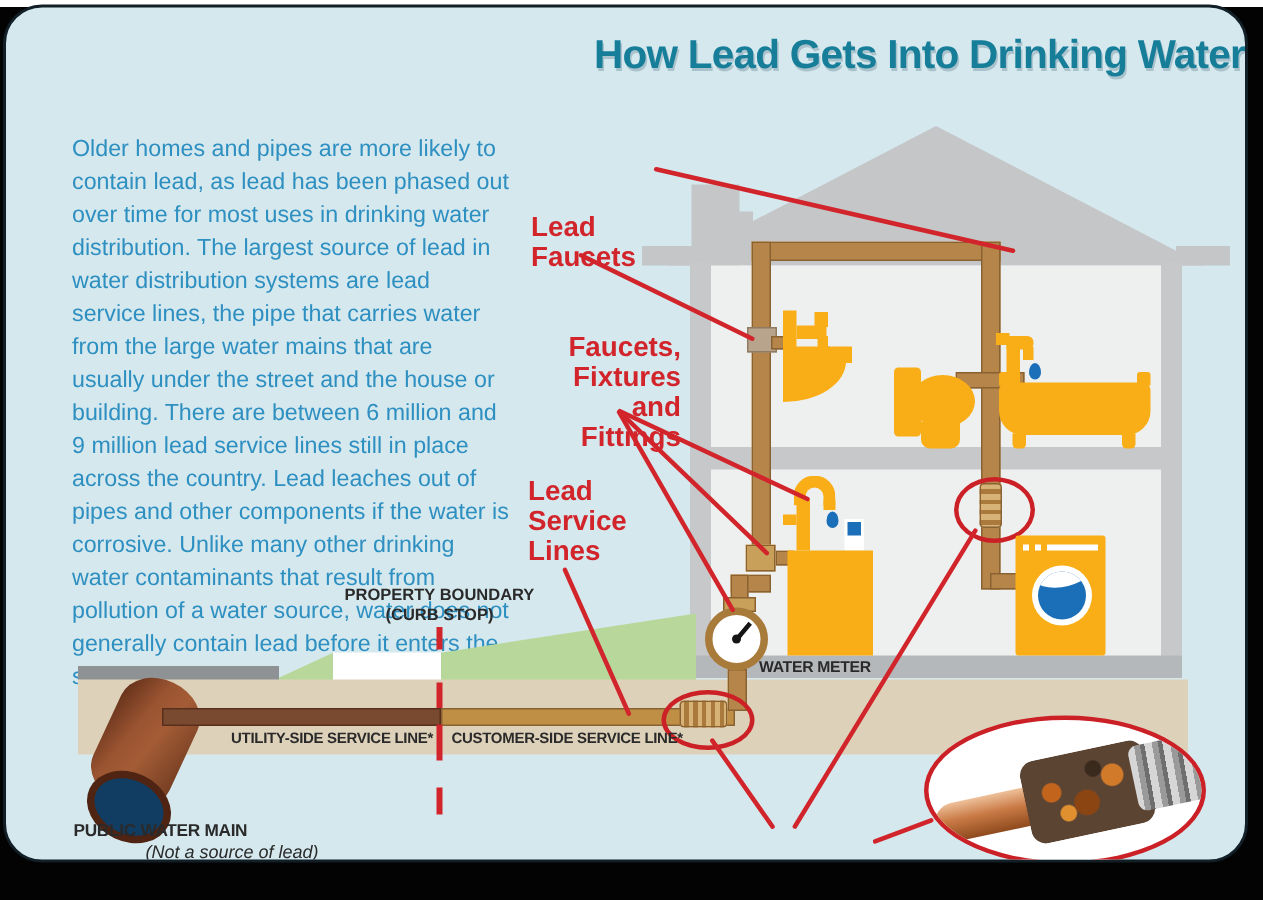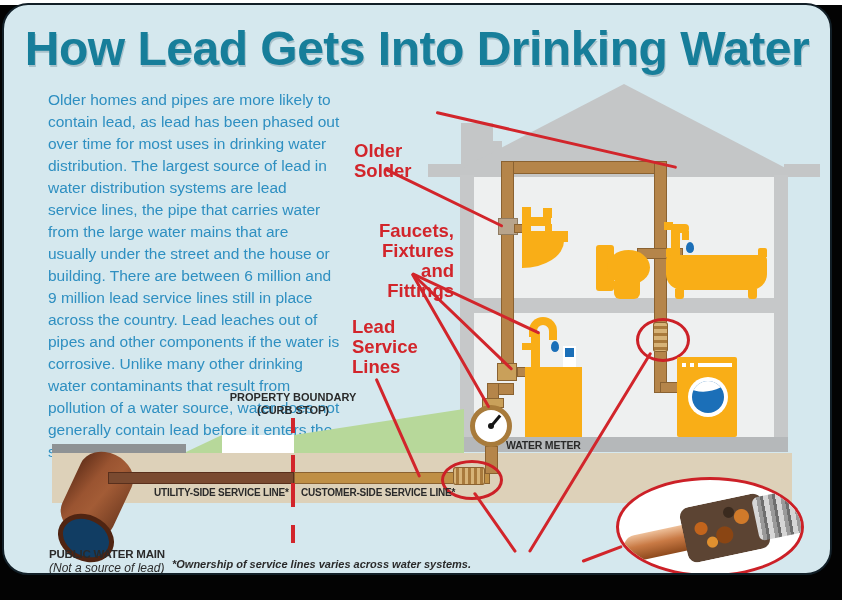--- a/index.html
+++ b/index.html
@@ -7,42 +7,42 @@
     width:842px;height:600px;overflow:hidden;
     background:linear-gradient(180deg,#ffffff 0px,#ffffff 5px,#030303 5px);
     font-family:"Liberation Sans","DejaVu Sans",sans-serif;
   }
   #card{
     position:absolute;left:2px;top:3px;width:826px;height:568px;
     background:#d5e8ee;border:2px solid #121f27;border-radius:26px;overflow:hidden;
   }
   .abs{position:absolute;}
   
-  #title{left:0;right:0;top:16px;text-align:center;font-size:48px;font-weight:bold;
+  #title{left:0;right:0;top:16px;text-align:right;font-size:27px;font-weight:bold;
     color:#177e9a;letter-spacing:-.5px;text-shadow:1px 2px 0 rgba(16,58,82,.22);}
   #intro{left:44px;top:84px;width:292px;font-size:15.5px;line-height:22px;color:#2e8fc1;}
   
   .callout{color:#d2252b;font-weight:bold;font-size:18.5px;line-height:20px;}
   .lline{position:absolute;height:3px;background:#d2252b;transform-origin:0 50%;border-radius:2px;}
   
   .gray{background:#c6c8c9;}
   .roofgray{background:#c4c6c7;}
   
   .pipe{background:#b5854a;box-shadow:inset 0 0 0 1px #8a6231;}
   .fit{background:#c9a05a;box-shadow:inset 0 0 0 1px #8a6231;}
   .corr-v{background:repeating-linear-gradient(180deg,#d7b377 0 4px,#a97a3c 4px 7px);box-shadow:inset 0 0 0 1px #8a6231;}
   .corr-h{background:repeating-linear-gradient(90deg,#d7b377 0 3px,#a97a3c 3px 6px);box-shadow:inset 0 0 0 1px #8a6231;}
   .redellipse{border:3px solid #cc2027;border-radius:50%;background:transparent;}
   
   .yel{background:#f9ae17;}
   .drop{background:#1b6fb8;border-radius:50% 50% 50% 50%/58% 58% 42% 42%;}
   
   .glabel{color:#2a2a2a;font-weight:bold;font-size:10px;letter-spacing:-.2px;white-space:nowrap;}
   .bdash{position:absolute;width:4px;background:#d2252b;left:287px;}
-  .note-it{font-style:italic;color:#2a2a2a;}
+  .note-it{font-style:italic;color:#2a2a2a;margin-left:48px;}
 </style>
 </head>
 <body>
 
 <div id="card">
 
   <div class="abs" id="title">How Lead Gets Into Drinking Water</div>
   <div class="abs" id="intro">Older homes and pipes are more likely to contain lead, as lead has been phased out over time for most uses in drinking water distribution. The largest source of lead in water distribution systems are lead service lines, the pipe that carries water from the large water mains that are usually under the street and the house or building. There are between 6 million and 9 million lead service lines still in place across the country. Lead leaches out of pipes and other components if the water is corrosive. Unlike many other drinking water contaminants that result from pollution of a water source, water does not generally contain lead before it enters the system.</div>
 
   <div class="abs roofgray" style="left:457px;top:118px;width:32px;height:56px;"></div>
@@ -135,39 +135,38 @@
   <div class="lline" style="left:432px;top:106px;width:247px;transform:rotate(12.86deg);"></div>
   <div class="lline" style="left:382px;top:163px;width:130px;transform:rotate(25.97deg);"></div>
   <div class="lline" style="left:408px;top:267px;width:141px;transform:rotate(25.12deg);"></div>
   <div class="lline" style="left:408px;top:267px;width:139px;transform:rotate(43.83deg);"></div>
   <div class="lline" style="left:408px;top:267px;width:155px;transform:rotate(60.12deg);"></div>
   <div class="lline" style="left:372px;top:372px;width:108px;transform:rotate(66.04deg);"></div>
   <div class="lline" style="left:470px;top:486px;width:73px;transform:rotate(55.01deg);"></div>
   <div class="lline" style="left:647px;top:346px;width:234px;transform:rotate(121.38deg);"></div>
   <div class="lline" style="left:578px;top:555px;width:43px;transform:rotate(-20.6deg);"></div>
 
-  <div class="abs callout" style="left:350px;top:136px;width:70px;">Older Solder</div>
+  <div class="abs callout" style="left:350px;top:136px;width:70px;">Lead Faucets</div>
   <div class="abs callout" style="left:348px;top:216px;width:102px;text-align:right;">Faucets, Fixtures and Fittings</div>
   <div class="abs callout" style="left:348px;top:312px;width:80px;">Lead Service Lines</div>
 
   <div class="abs" style="left:219px;top:386px;width:140px;text-align:center;color:#2a2a2a;font-weight:bold;font-size:11px;line-height:13px;">
     <div>PROPERTY BOUNDARY</div>
     <div>(CURB STOP)</div>
   </div>
   <div class="bdash" style="top:413px;height:15px;"></div>
   <div class="bdash" style="top:450px;height:17px;"></div>
   <div class="bdash" style="top:478px;height:24px;"></div>
   <div class="bdash" style="top:520px;height:18px;"></div>
 
   <div class="abs glabel" style="left:150px;top:482px;">UTILITY-SIDE SERVICE LINE*</div>
   <div class="abs glabel" style="left:297px;top:482px;">CUSTOMER-SIDE SERVICE LINE*</div>
   <div class="abs glabel" style="left:502px;top:434px;font-size:10.5px;">WATER METER</div>
   <div class="abs glabel" style="left:45px;top:543px;font-size:11.5px;text-align:center;">PUBLIC WATER MAIN</div>
   <div class="abs note-it" style="left:45px;top:556px;font-size:12px;">(Not a source of lead)</div>
-  <div class="abs note-it" style="left:168px;top:553px;font-size:11px;font-weight:bold;">*Ownership of service lines varies across water systems.</div>
 
   <div class="abs" style="left:612px;top:472px;width:188px;height:100px;border-radius:50%;background:#ffffff;border:3px solid #cc2027;overflow:hidden;box-sizing:border-box;">
     <div style="position:absolute;left:4px;top:50px;width:74px;height:26px;transform:rotate(-12deg);border-radius:13px 0 0 13px;background:linear-gradient(180deg,#eec09a,#c97a45 45%,#8e4a1d);"></div>
     <div style="position:absolute;left:64px;top:20px;width:84px;height:56px;transform:rotate(-12deg);border-radius:10px;background:
       radial-gradient(circle at 22% 42%, #c2641c 0 6px, transparent 7px),
       radial-gradient(circle at 48% 62%, #8a4513 0 8px, transparent 9px),
       radial-gradient(circle at 72% 36%, #d07a2a 0 7px, transparent 8px),
       radial-gradient(circle at 58% 24%, #3a2a1e 0 5px, transparent 6px),
       radial-gradient(circle at 32% 70%, #e0902f 0 5px, transparent 6px),
       #5c4433;"></div>

